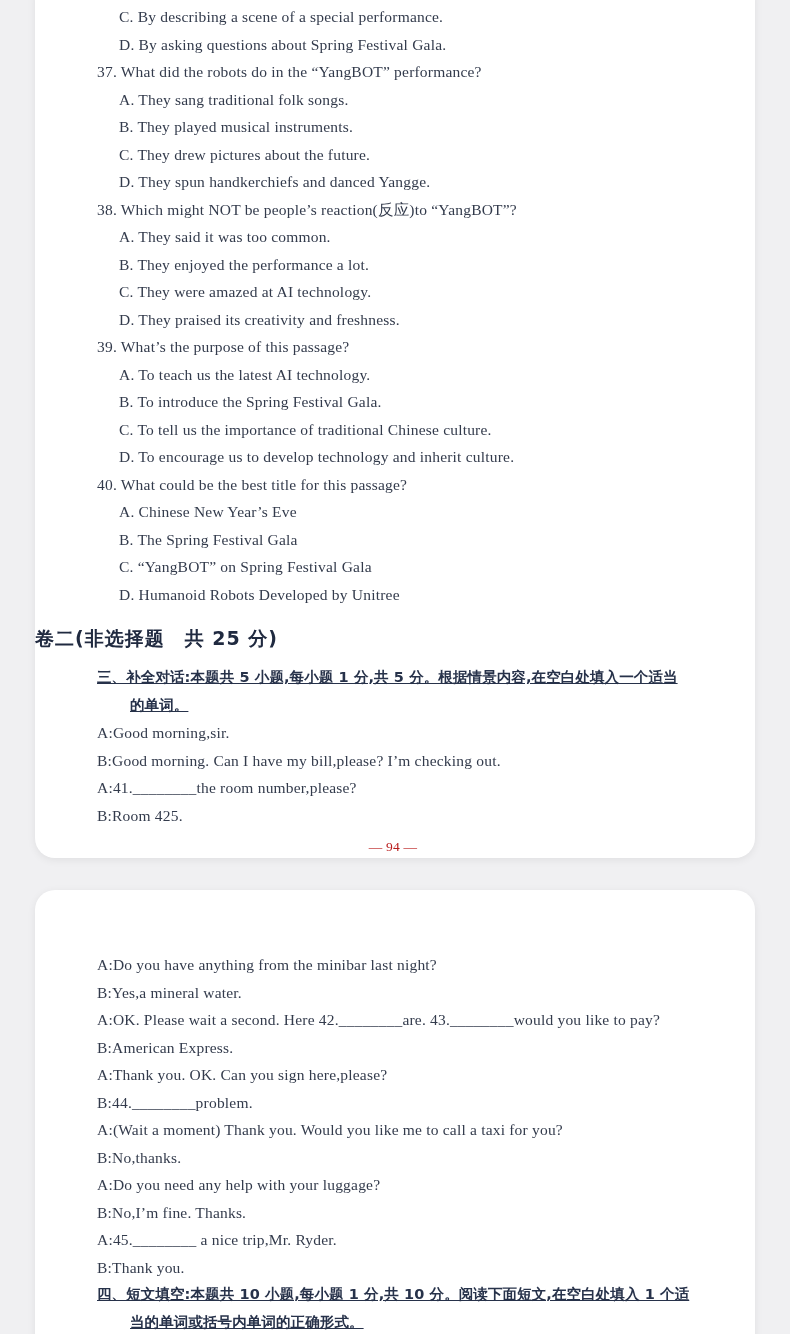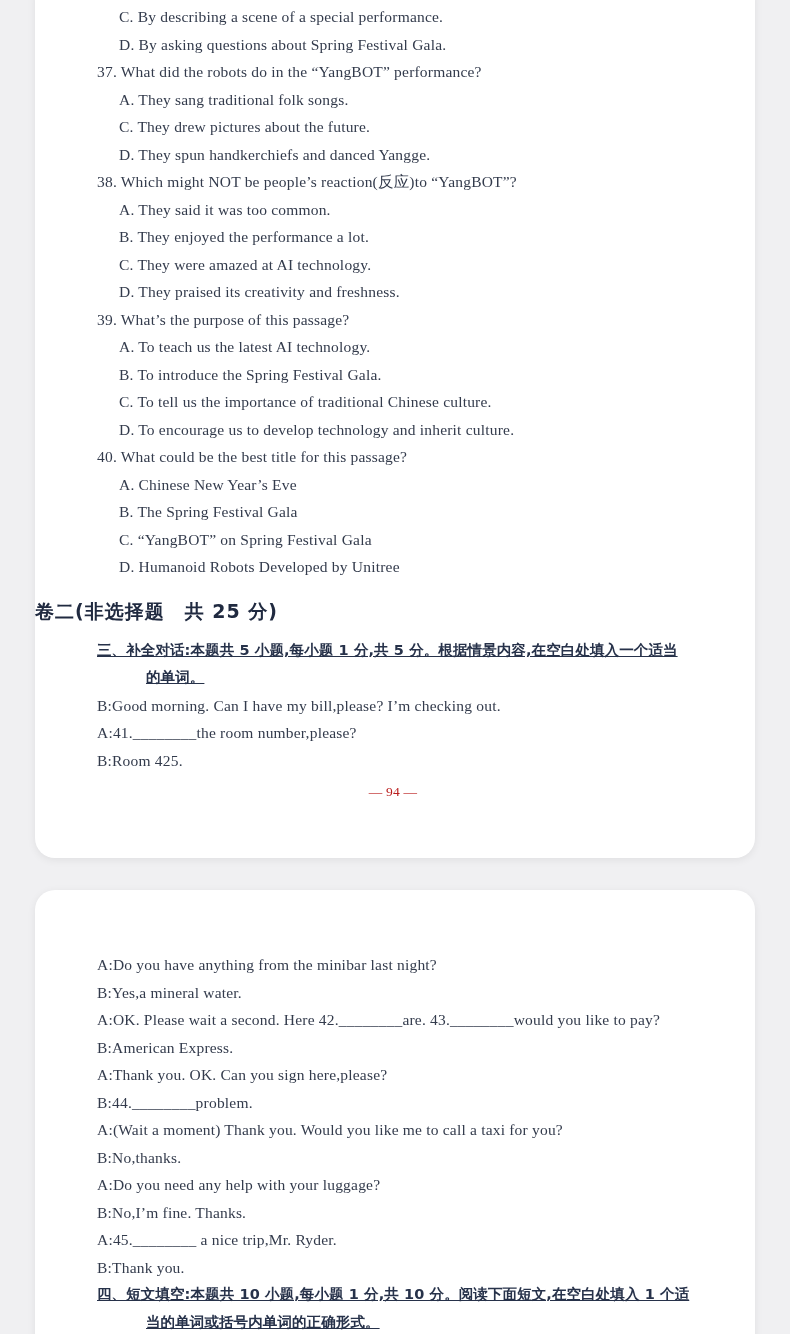--- a/index.html
+++ b/index.html
@@ -48,58 +48,60 @@
     letter-spacing: 1px;
   }
   .sec {
     font-weight: bold;
     font-family: "DejaVu Sans", "Liberation Sans", sans-serif;
     font-size: 14.5px;
     color: #27324a;
     letter-spacing: 0.1px;
     text-decoration: underline;
   }
-  .sec2 { padding-left: 95px; margin-left: 16px; }
+  .sec2 { padding-left: 95px; }
   .pageno {
     text-align: center;
     padding-left: 0;
     margin-top: 4px;
     font-size: 13.5px;
     color: #b91c1c;
   }
 </style>
 </head>
 <body>
 
 <div class="card card1">
   <div class="content" id="page1-content">
       <div class="line opt">C. By describing a scene of a special performance.</div>
       <div class="line opt">D. By asking questions about Spring Festival Gala.</div>
       <div class="line q">37. What did the robots do in the “YangBOT” performance?</div>
       <div class="line opt">A. They sang traditional folk songs.</div>
+      <div class="line opt">B. They played musical instruments.</div>
       <div class="line opt">C. They drew pictures about the future.</div>
       <div class="line opt">D. They spun handkerchiefs and danced Yangge.</div>
       <div class="line q">38. Which might NOT be people’s reaction(反应)to “YangBOT”?</div>
       <div class="line opt">A. They said it was too common.</div>
       <div class="line opt">B. They enjoyed the performance a lot.</div>
       <div class="line opt">C. They were amazed at AI technology.</div>
       <div class="line opt">D. They praised its creativity and freshness.</div>
       <div class="line q">39. What’s the purpose of this passage?</div>
       <div class="line opt">A. To teach us the latest AI technology.</div>
       <div class="line opt">B. To introduce the Spring Festival Gala.</div>
       <div class="line opt">C. To tell us the importance of traditional Chinese culture.</div>
       <div class="line opt">D. To encourage us to develop technology and inherit culture.</div>
       <div class="line q">40. What could be the best title for this passage?</div>
       <div class="line opt">A. Chinese New Year’s Eve</div>
       <div class="line opt">B. The Spring Festival Gala</div>
       <div class="line opt">C. “YangBOT” on Spring Festival Gala</div>
       <div class="line opt">D. Humanoid Robots Developed by Unitree</div>
       <div class="line title">卷二(非选择题　共 25 分)</div>
       <div class="line sec">三、补全对话:本题共 5 小题,每小题 1 分,共 5 分。根据情景内容,在空白处填入一个适当</div>
       <div class="line sec sec2">的单词。</div>
+      <div class="line q">A:Good morning,sir.</div>
       <div class="line q">B:Good morning. Can I have my bill,please?  I’m checking out.</div>
       <div class="line q">A:41.________the room number,please?</div>
       <div class="line q">B:Room 425.</div>
       <div class="line pageno">—  94  —</div>
     </div>
 </div>
 
 <div class="card card2">
   <div class="content" id="page2-content">
       <div class="line q">A:Do you have anything from the minibar last night?</div>

